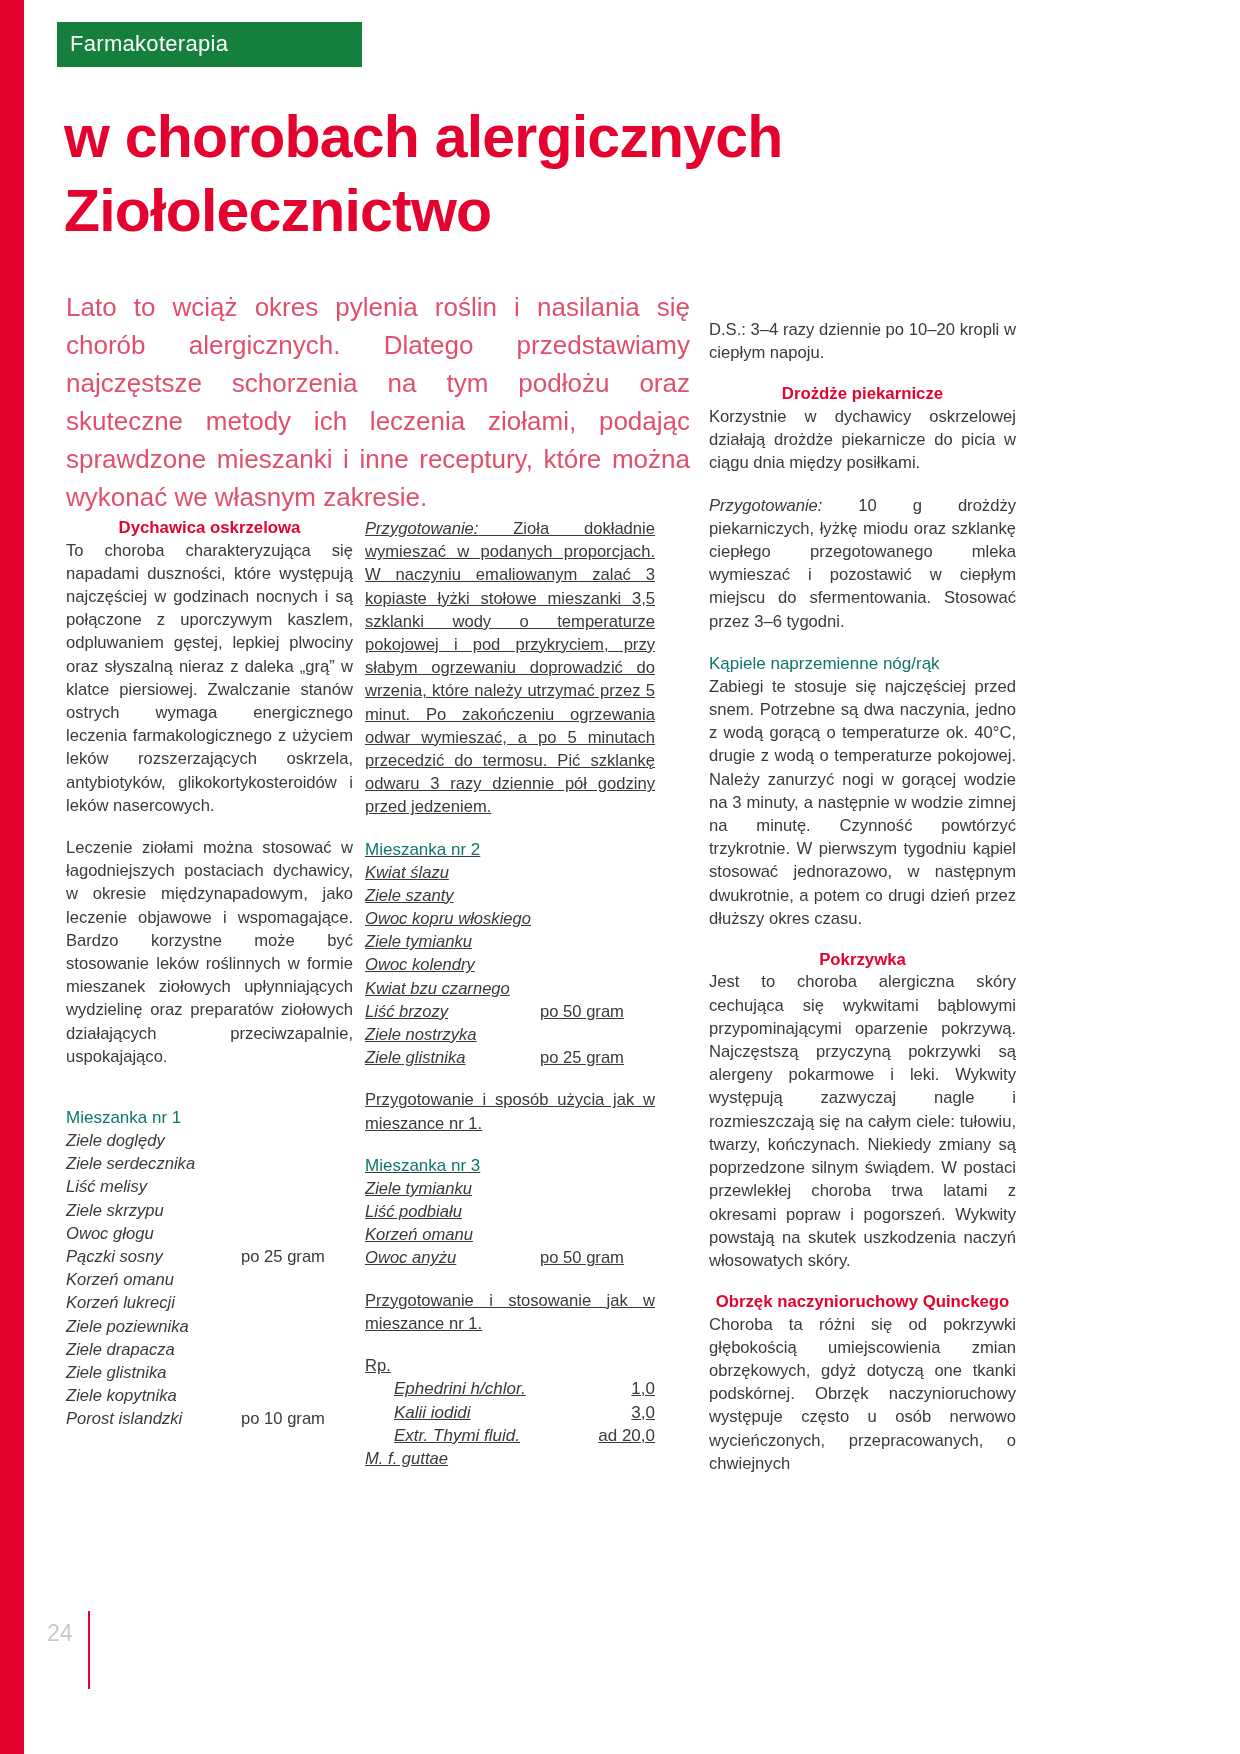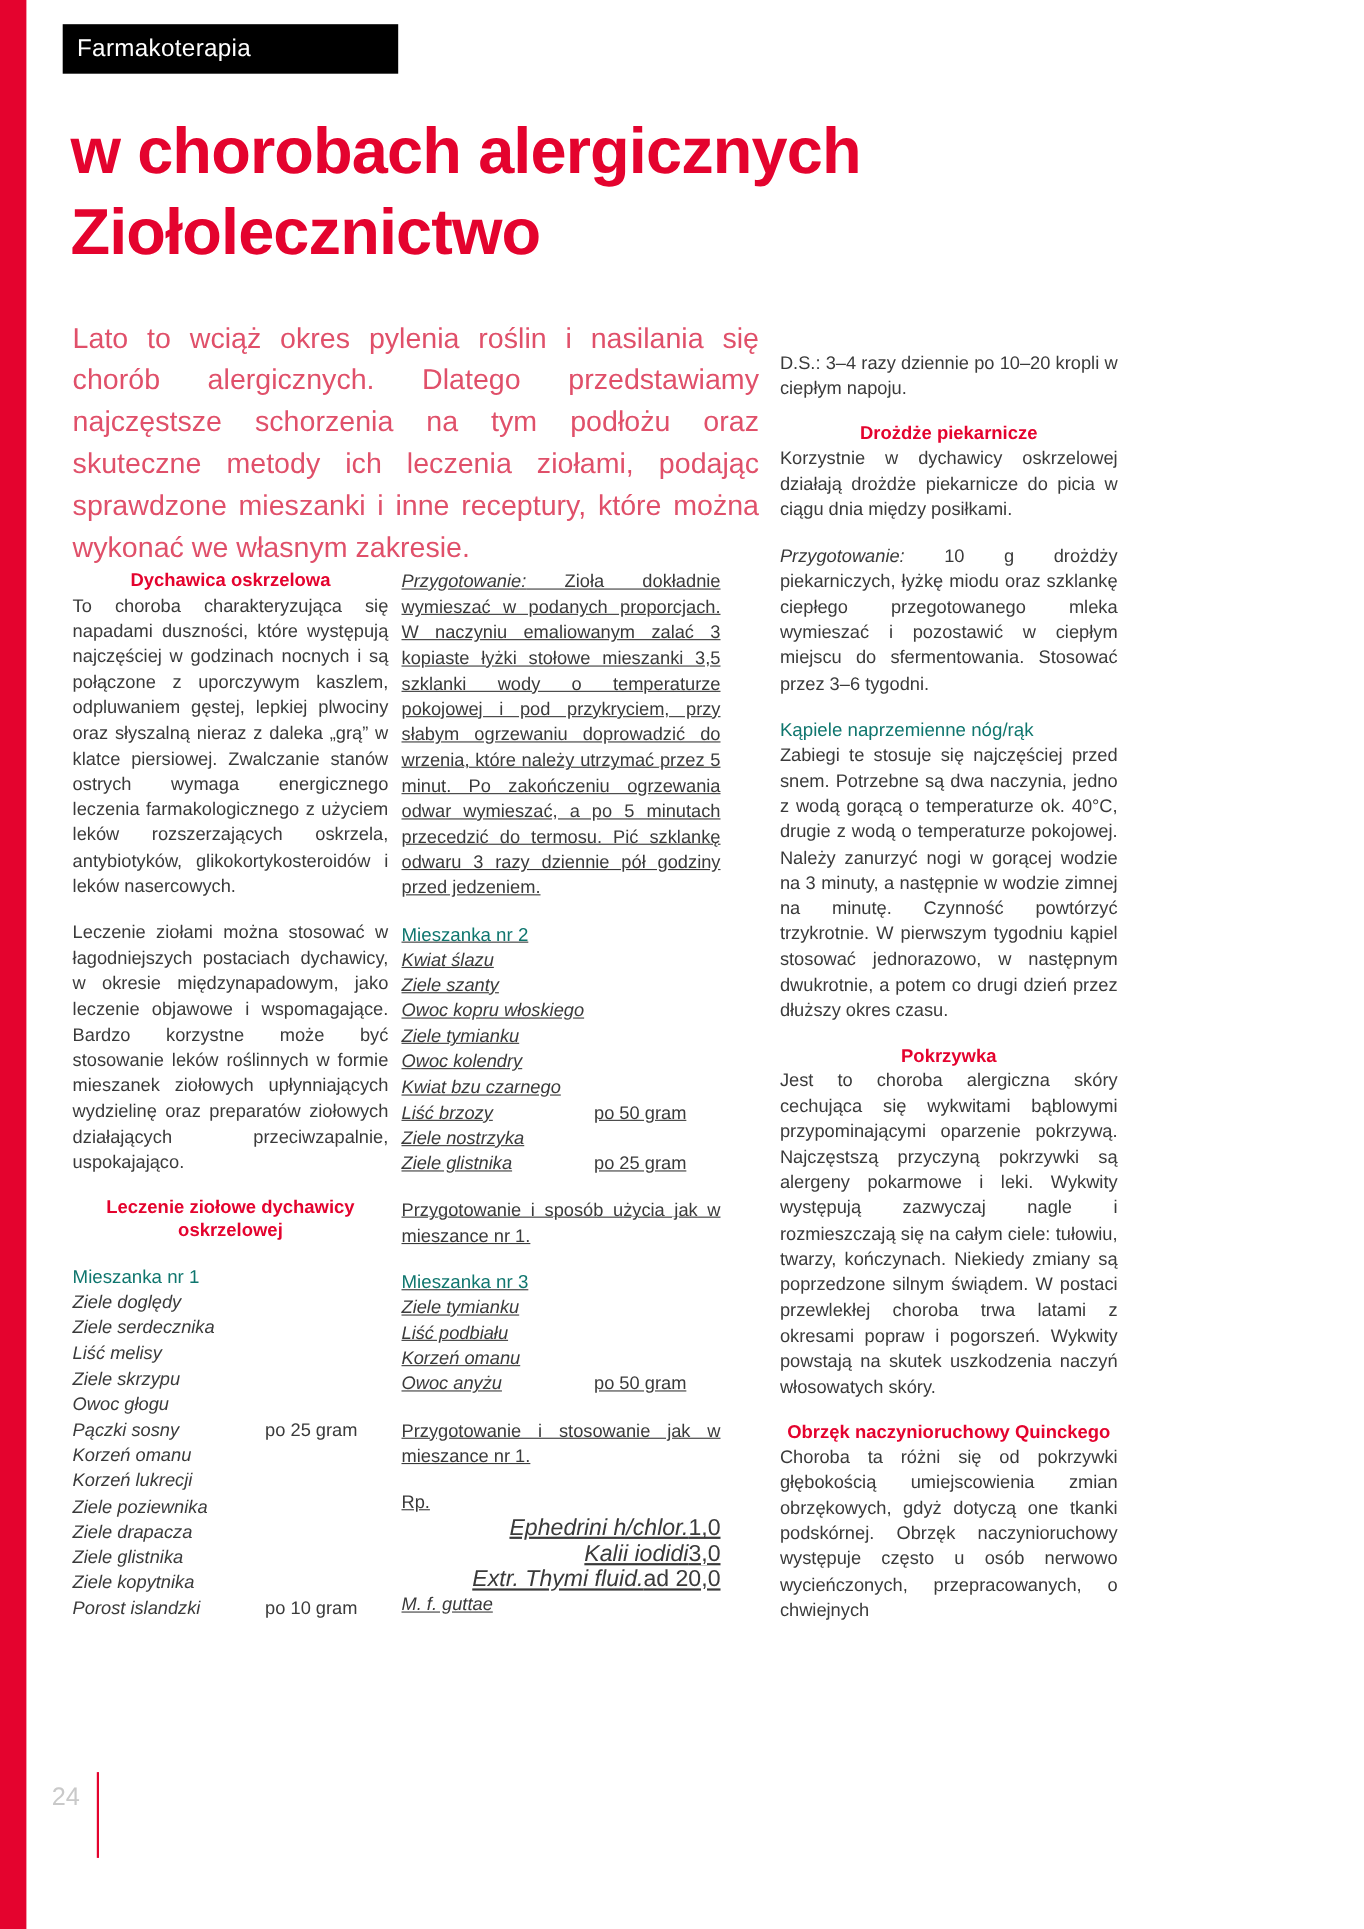--- a/index.html
+++ b/index.html
@@ -26,21 +26,21 @@
     background: #e4032e;
   }
 
   
   #kicker {
     position: absolute;
     left: 57px;
     top: 22px;
     width: 305px;
     height: 45px;
-    background: #000000;
+    background: #15803d;
   }
   #kicker-label {
     position: absolute;
     left: 13px;
     top: 9px;
     font-size: 22px;
     color: #ffffff;
     letter-spacing: 0.3px;
     font-weight: 400;
   }
@@ -120,23 +120,23 @@
   .herb-row .nm  { flex: 0 0 175px; }
   .herb-row .amt { font-style: normal; }
 
   .rx-list {
     margin: 0;
     padding: 0;
     list-style: none;
   }
   .rx-row {
     display: flex;
-    justify-content: flex-end;
+    justify-content: space-between;
     font-style: italic;
-    font-size: 21px;
+    font-size: 17px;
     line-height: 23.2px;
     color: #3a3a3a;
     margin-left: 29px;
   }
   .rx-row .rx-amt { font-style: normal; }
   .rx-plain { font-size: 16.6px; line-height: 23.2px; text-align: left; }
 
   em.lead-in { font-style: italic; }
 
   
@@ -173,21 +173,20 @@
 
 <div id="lead">Lato to wciąż okres pylenia roślin i nasilania się chorób alergicznych. Dlatego przedstawiamy najczęstsze schorzenia na tym podłożu oraz skuteczne metody ich leczenia ziołami, podając sprawdzone mieszanki i inne receptury, które można wykonać we własnym zakresie.</div>
 
 <div class="col" id="col1">
 
   <h3 class="sub">Dychawica oskrzelowa</h3>
   <p class="p">To choroba charakteryzująca się napadami duszności, które występują najczęściej w godzinach nocnych i są połączone z uporczywym kaszlem, odpluwaniem gęstej, lepkiej plwociny oraz słyszalną nieraz z daleka „grą” w klatce piersiowej. Zwalczanie stanów ostrych wymaga energicznego leczenia farmakologicznego z użyciem leków rozszerzających oskrzela, antybiotyków, glikokortykosteroidów i leków nasercowych.</p>
 
   <p class="p">Leczenie ziołami można stosować w łagodniejszych postaciach dychawicy, w okresie międzynapadowym, jako leczenie objawowe i wspomagające. Bardzo korzystne może być stosowanie leków roślinnych w formie mieszanek ziołowych upłynniających wydzielinę oraz preparatów ziołowych działających przeciwzapalnie, uspokajająco.</p>
 
-  <h3 class="sub">Leczenie ziołowe dychawicy oskrzelowej</h3>
 
   <div style="height:19px"></div>
 
   <div class="mix-title">Mieszanka nr 1</div>
   <ul class="herb-list" id="m1-list">
       <li class="herb-row">
         <span class="nm">Ziele doględy</span>
         <span class="amt"></span>
       </li>
       <li class="herb-row">

